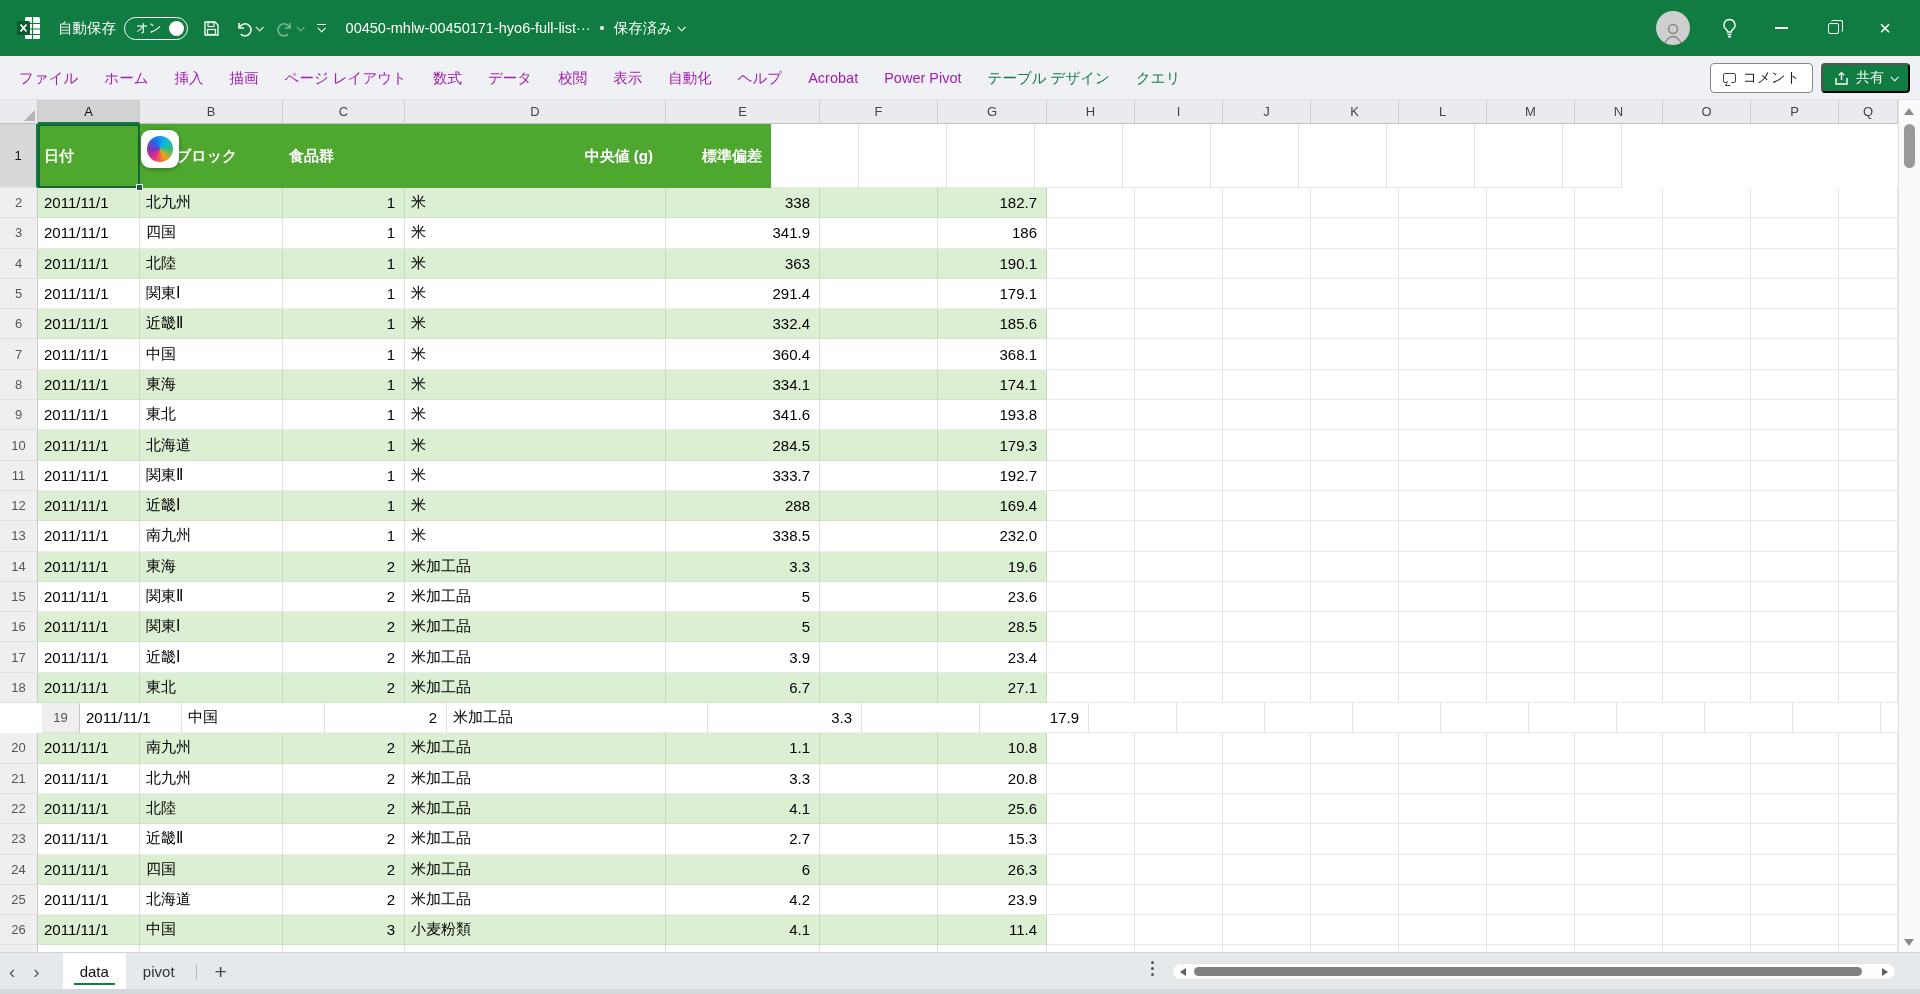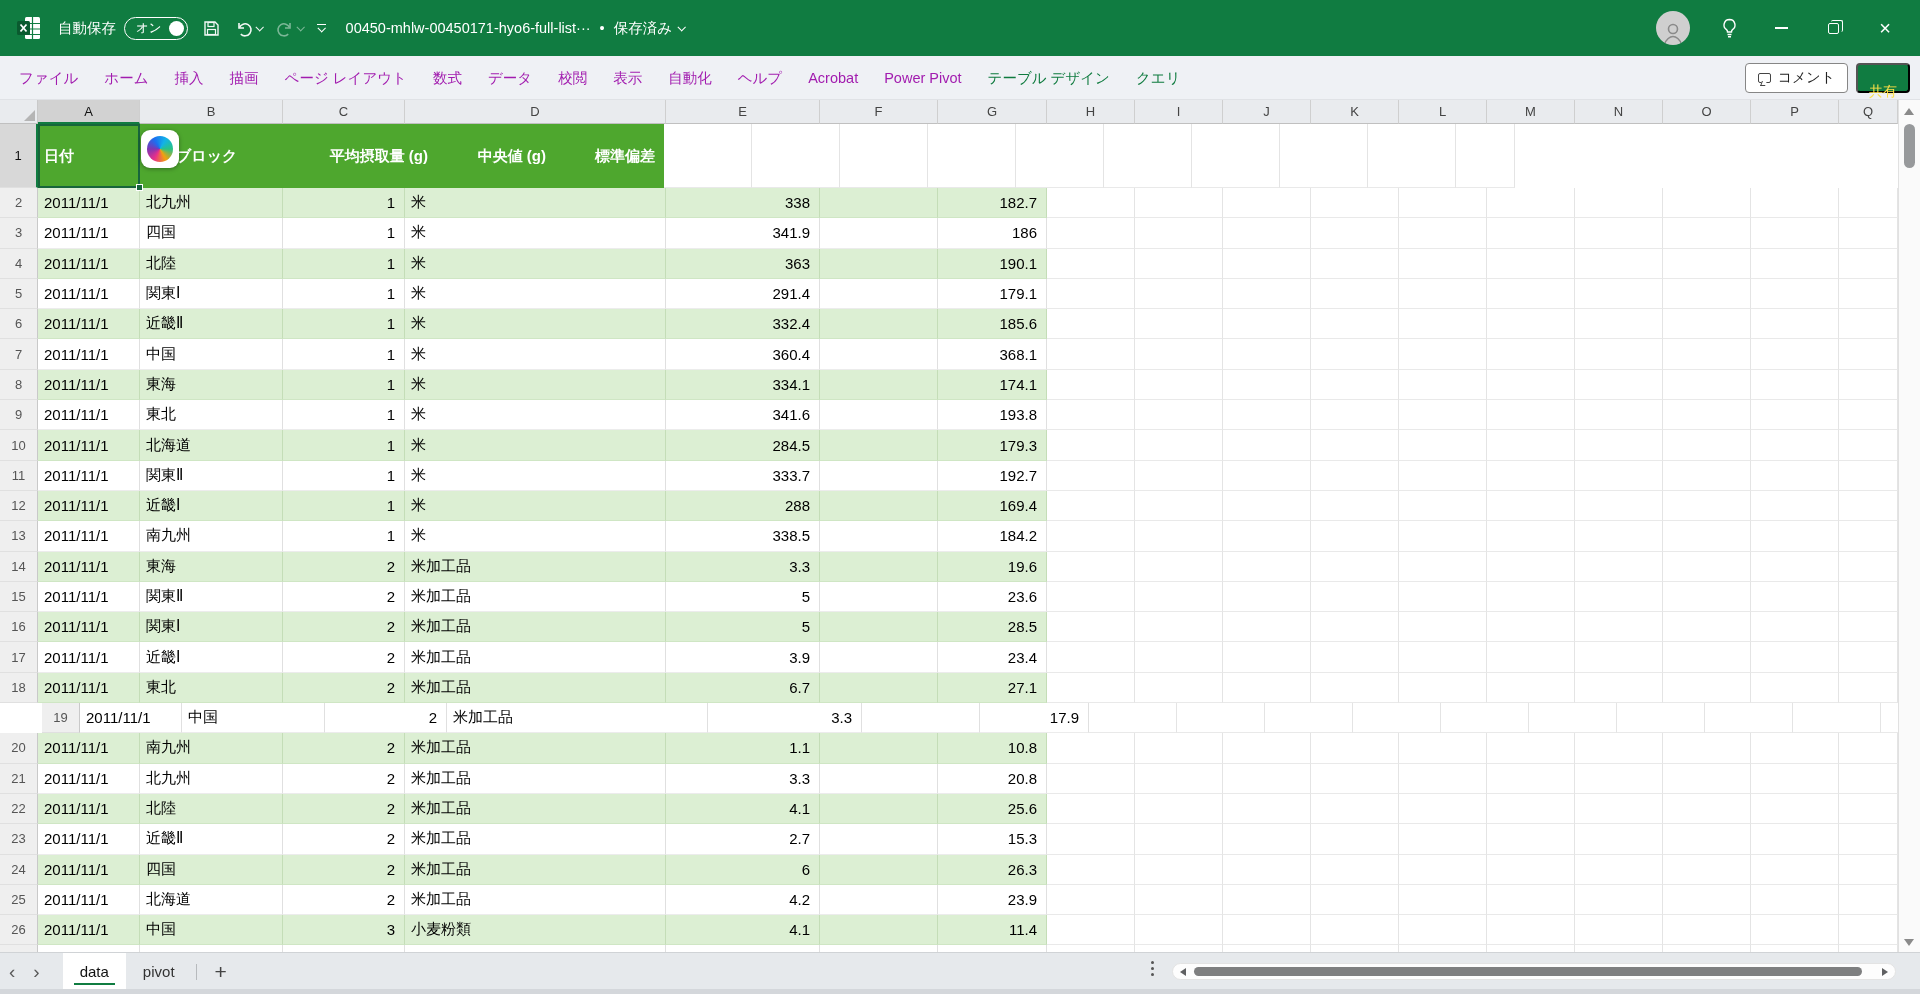--- a/index.html
+++ b/index.html
@@ -36,21 +36,21 @@
 
   
   .ribbon { position:absolute; top:56px; left:0; width:100%; height:44px; background:#eff1f5; border-bottom:1px solid #e0e2e6; }
   .ribbon-tabs { display:flex; align-items:center; height:100%; padding-left:6px; }
   .rtab { padding:0 13px; font-size:14.5px; color:#a21caf; line-height:44px; cursor:pointer; white-space:nowrap; }
   .rtab.accent { color:#0f7b3f; }
   .ribbon-right { position:absolute; right:10px; top:7px; display:flex; align-items:center; gap:8px; }
   .btn-comment { display:flex; align-items:center; gap:7px; height:30px; padding:0 12px; background:#fff; border:1px solid #868686; border-radius:4px; font-size:14px; color:#222; cursor:pointer; }
   .bubble-ico { width:13px; height:10px; border:1.4px solid #444; border-radius:2px; position:relative; }
   .bubble-ico::after { content:""; position:absolute; left:2px; bottom:-4px; width:4px; height:4px; background:#fff; border-left:1.4px solid #444; border-bottom:1.4px solid #444; transform:skewX(-20deg); }
-  .btn-share { display:flex; align-items:center; gap:18px; height:30px; padding:0 11px; background:#107C41; border-radius:4px; font-size:14px; color:#fde047; cursor:pointer;flex-direction:column; }
+  .btn-share { display:flex; align-items:center; gap:7px; height:30px; padding:0 11px; background:#107C41; border-radius:4px; font-size:14px; color:#ffffff; cursor:pointer; }
 
   
   .grid { position:absolute; top:100px; left:0; right:0; bottom:42px; background:#fff; overflow:hidden; }
   .colheads { position:absolute; top:0; left:0; height:24px; display:flex; }
   .corner { width:38px; height:24px; background:#e9ebee; border-right:1px solid #c9c9c9; border-bottom:1px solid #c0c0c0; position:relative; cursor:pointer; }
   .corner::after { content:""; position:absolute; right:2px; bottom:2px; border-left:11px solid transparent; border-bottom:11px solid #b5b5b5; }
   .colh { height:24px; background:#e9ebee; border-right:1px solid #cfcfcf; border-bottom:1px solid #c0c0c0; display:flex; align-items:center; justify-content:center; font-size:13px; color:#444; cursor:pointer; }
   .colh.sel { background:#d2d2d2; color:#111; border-bottom:2px solid #107C41; }
   .rows { position:absolute; top:24px; left:0; right:22px; bottom:0; overflow:hidden; }
   .row { display:flex; }
@@ -227,21 +227,21 @@
         <div class="colh" style="width: 88px;">N</div>
         <div class="colh" style="width: 88px;">O</div>
         <div class="colh" style="width: 88px;">P</div>
         <div class="colh" style="width: 59px;">Q</div>
       </div>
     <div class="rows" id="rows">
         <div class="row" style="height: 64px;">
           <div class="gut sel">1</div>
           <div class="cell th al" style="width: 102px;">日付</div>
           <div class="cell th al" style="width: 143px;">地域ブロック</div>
-          <div class="cell th ar" style="width: 154px;">平均摂取量 (g)</div>
+          <div class="cell th al" style="width: 261px;">食品群</div>
           <div class="cell th ar" style="width: 118px;">中央値 (g)</div>
           <div class="cell th ar" style="width: 109px;">標準偏差</div>
           <div class="cell empty" style="width: 88px;"></div>
           <div class="cell empty" style="width: 88px;"></div>
           <div class="cell empty" style="width: 88px;"></div>
           <div class="cell empty" style="width: 88px;"></div>
           <div class="cell empty" style="width: 88px;"></div>
           <div class="cell empty" style="width: 88px;"></div>
           <div class="cell empty" style="width: 88px;"></div>
           <div class="cell empty" style="width: 88px;"></div>
@@ -469,21 +469,21 @@
           <div class="cell empty" style="width: 59px;"></div>
         </div>
         <div class="row" style="height: 30.3px;">
           <div class="gut">13</div>
           <div class="cell al" style="width: 102px;">2011/11/1</div>
           <div class="cell al" style="width: 143px;">南九州</div>
           <div class="cell ar" style="width: 122px;">1</div>
           <div class="cell al" style="width: 261px;">米</div>
           <div class="cell ar" style="width: 154px;">338.5</div>
           <div class="cell ar" style="width: 118px;"></div>
-          <div class="cell ar" style="width: 109px;">184.2</div>
+          <div class="cell ar" style="width: 109px;">232.0</div>
           <div class="cell empty" style="width: 88px;"></div>
           <div class="cell empty" style="width: 88px;"></div>
           <div class="cell empty" style="width: 88px;"></div>
           <div class="cell empty" style="width: 88px;"></div>
           <div class="cell empty" style="width: 88px;"></div>
           <div class="cell empty" style="width: 88px;"></div>
           <div class="cell empty" style="width: 88px;"></div>
           <div class="cell empty" style="width: 88px;"></div>
           <div class="cell empty" style="width: 88px;"></div>
           <div class="cell empty" style="width: 59px;"></div>

